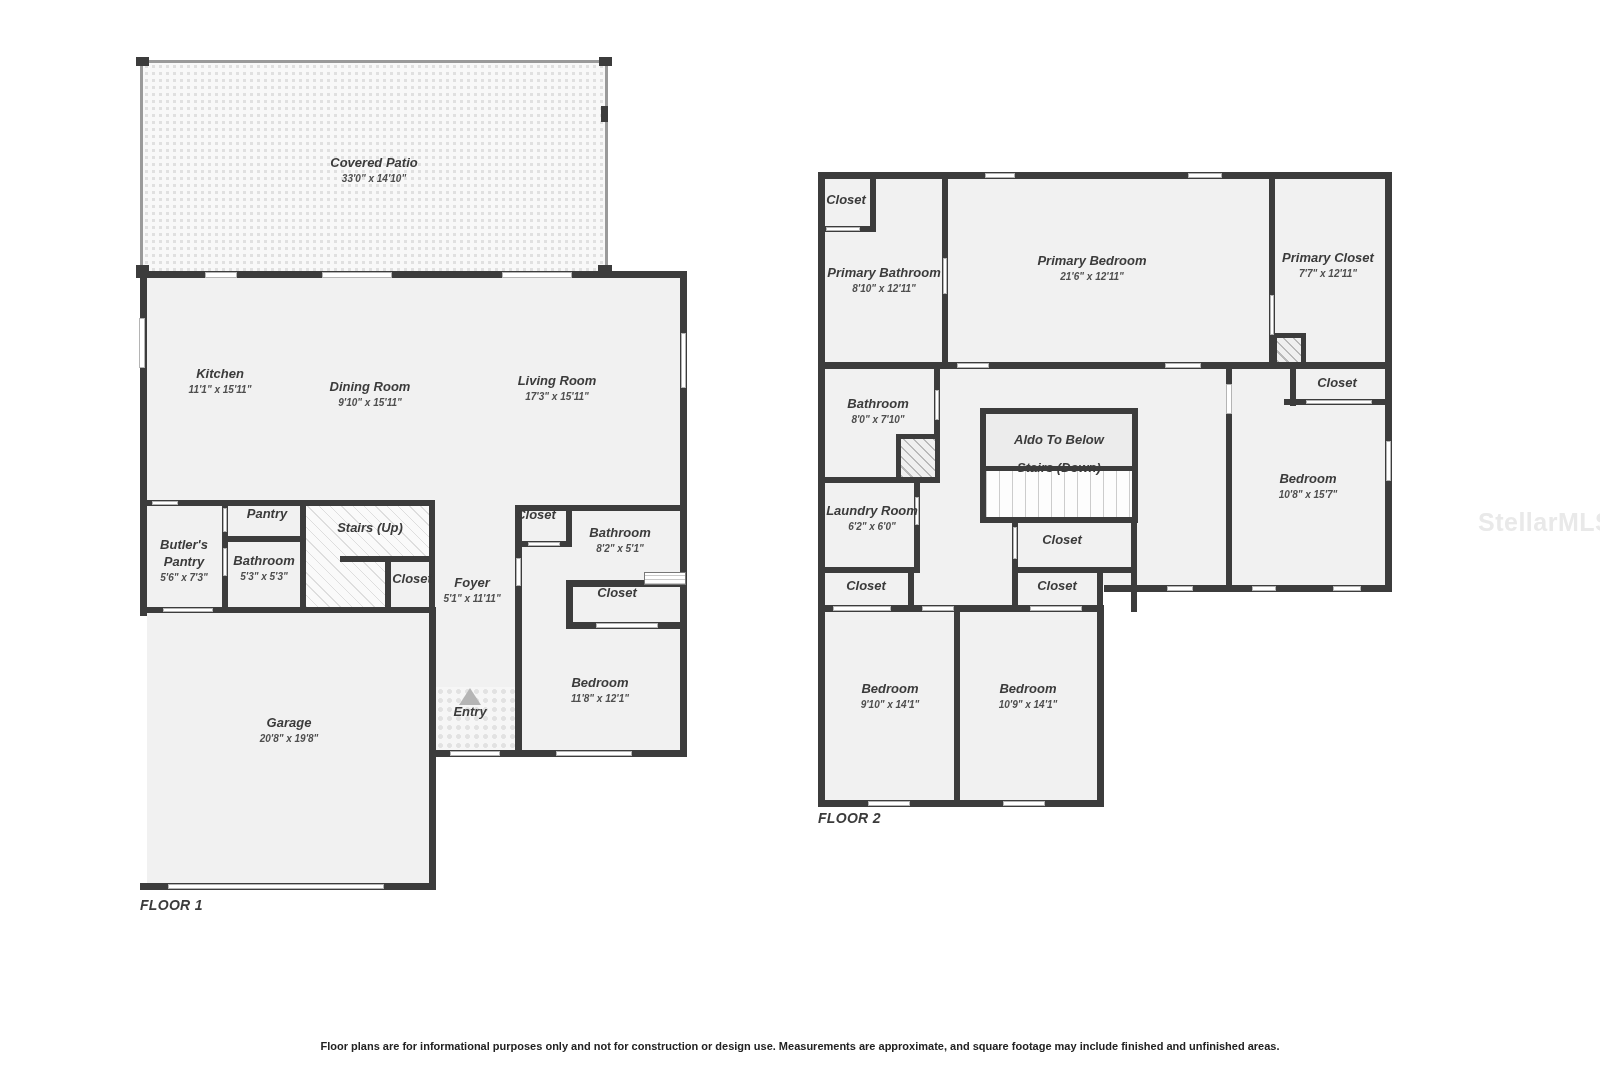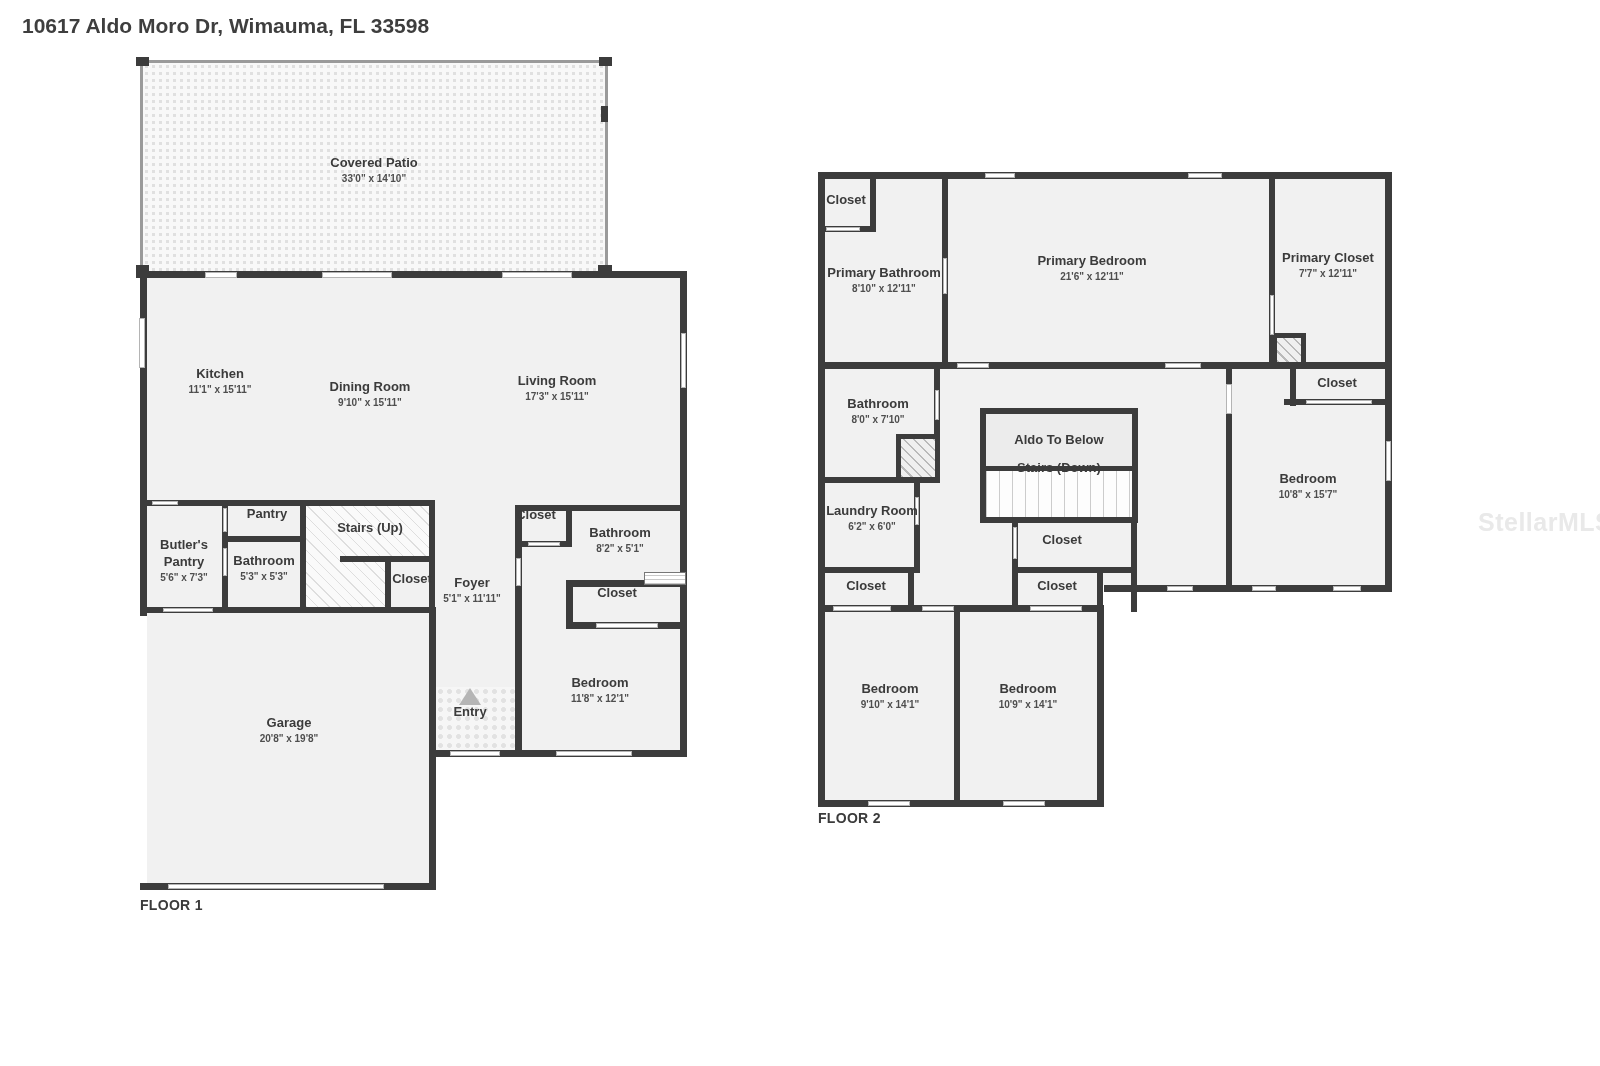--- a/index.html
+++ b/index.html
@@ -1,19 +1,19 @@
 <!DOCTYPE html>
 <html><head>
 <meta charset="utf-8">
 <style>
   html,body{margin:0;padding:0;background:#fff;}
   #canvas{position:relative;width:1600px;height:1066px;background:#ffffff;overflow:hidden;
           font-family:"Liberation Sans", sans-serif;}
   #plan-rects{position:absolute;inset:0;z-index:1;}
-  #plan-labels{position:absolute;inset:0;z-index:2;}
+  #plan-labels{position:absolute;inset:0;z-index:2;font-style:italic;}
 
   
   .w{position:absolute;background:#3c3c3c;}
   .wt{position:absolute;background:#9a9a9a;}
   .f{position:absolute;background:#f1f1f1;}
   .o{position:absolute;background:#ffffff;border:1px solid #b4b4b4;box-sizing:border-box;}
   .patio{position:absolute;background:#f8f8f8;
          background-image:radial-gradient(circle,#e0e0e0 1.6px,transparent 1.8px);
          background-size:7px 7px;}
   .entryp{position:absolute;background:#f6f6f6;
@@ -43,21 +43,20 @@
   .title{position:absolute;left:22px;top:14px;font-size:21px;font-weight:700;color:#3e3e3e;}
   .disclaimer{position:absolute;left:50%;top:1040px;transform:translateX(-50%);
               font-size:11px;font-weight:600;color:#222;white-space:nowrap;}
   .watermark{position:absolute;left:1478px;top:508px;font-size:25px;font-weight:700;
              color:#e9e9e9;letter-spacing:.5px;}
 </style>
 </head>
 <body>
 
 <div id="canvas">
-  <div class="title">10617 Aldo Moro Dr, Wimauma, FL 33598</div>
 
   <div id="plan-rects">
       <div class="patio" style="left: 143px; top: 63px; width: 462px; height: 212px;"></div>
       <div class="f" style="left: 147px; top: 278px; width: 533px; height: 229px;"></div>
       <div class="f" style="left: 147px; top: 506px; width: 283px; height: 101px;"></div>
       <div class="f" style="left: 435px; top: 506px; width: 80px; height: 244px;"></div>
       <div class="f" style="left: 522px; top: 511px; width: 158px; height: 239px;"></div>
       <div class="f" style="left: 147px; top: 613px; width: 282px; height: 270px;"></div>
       <div class="hatch" style="left: 306px; top: 506px; width: 129px; height: 101px;"></div>
       <div class="f" style="left: 391px; top: 562px; width: 44px; height: 45px;"></div>
@@ -287,13 +286,14 @@
       <div class="rd">9'10" x 14'1"</div>
     </div>
     <div class="lbl" style="left:1028px;top:696px">
       <div class="rn">Bedroom</div>
       <div class="rd">10'9" x 14'1"</div>
     </div>
     <div class="floor-tag" style="left:818px;top:810px">FLOOR 2</div>
   </div>
 
   <div class="watermark">StellarMLS</div>
+  <div class="disclaimer">Floor plans are for informational purposes only and not for construction or design use. Measurements are approximate, and square footage may include finished and unfinished areas.</div>
 </div>
 
 </body></html>

